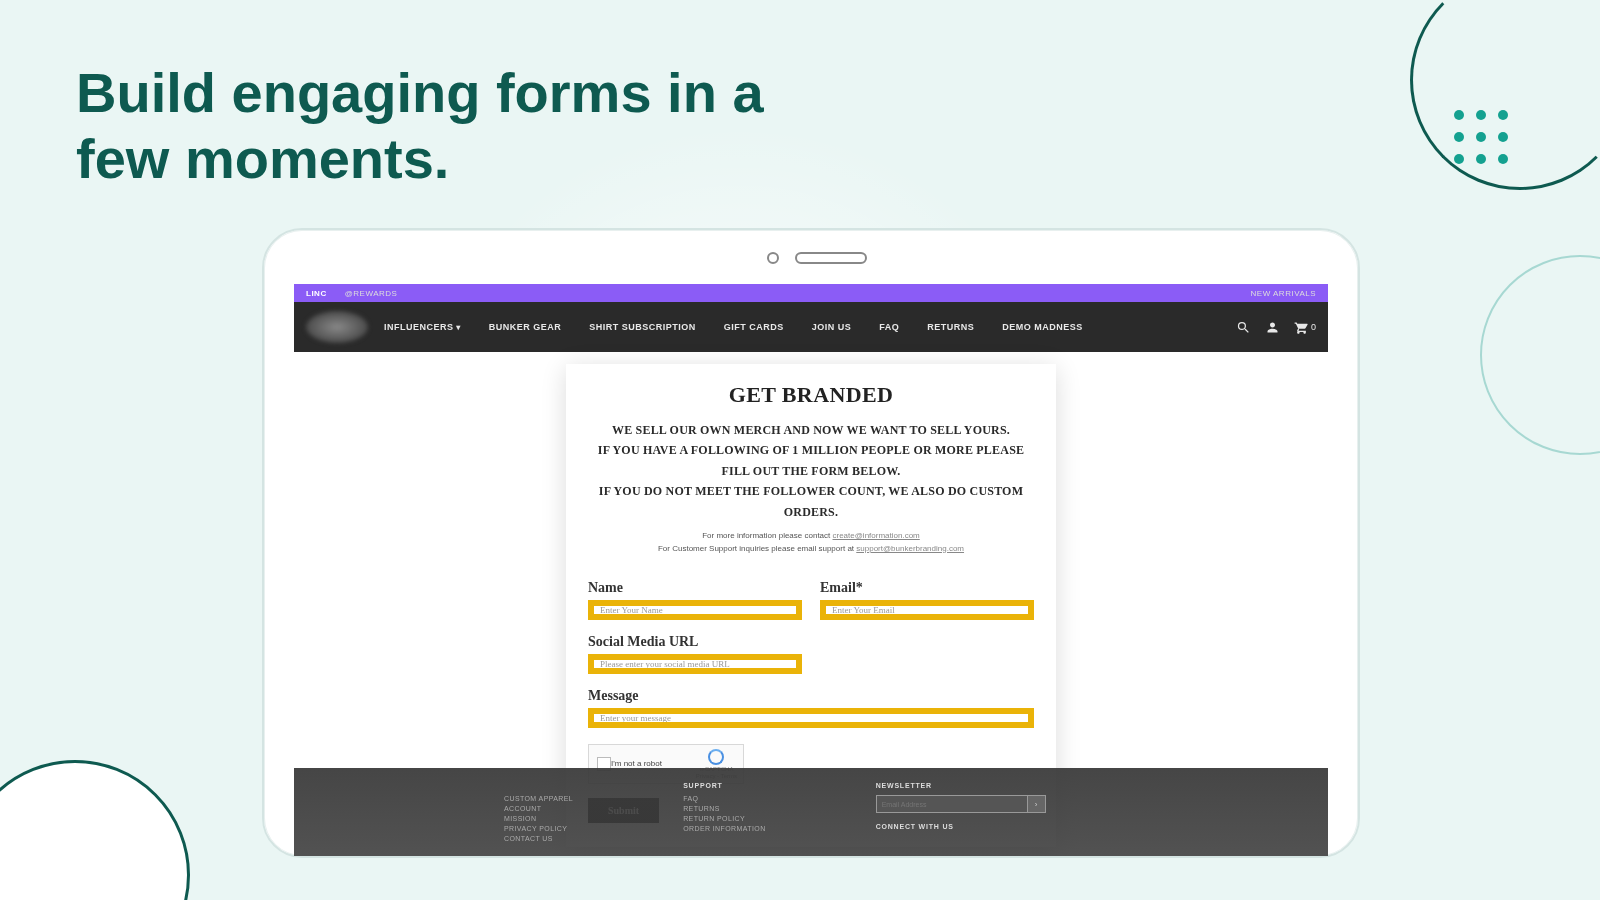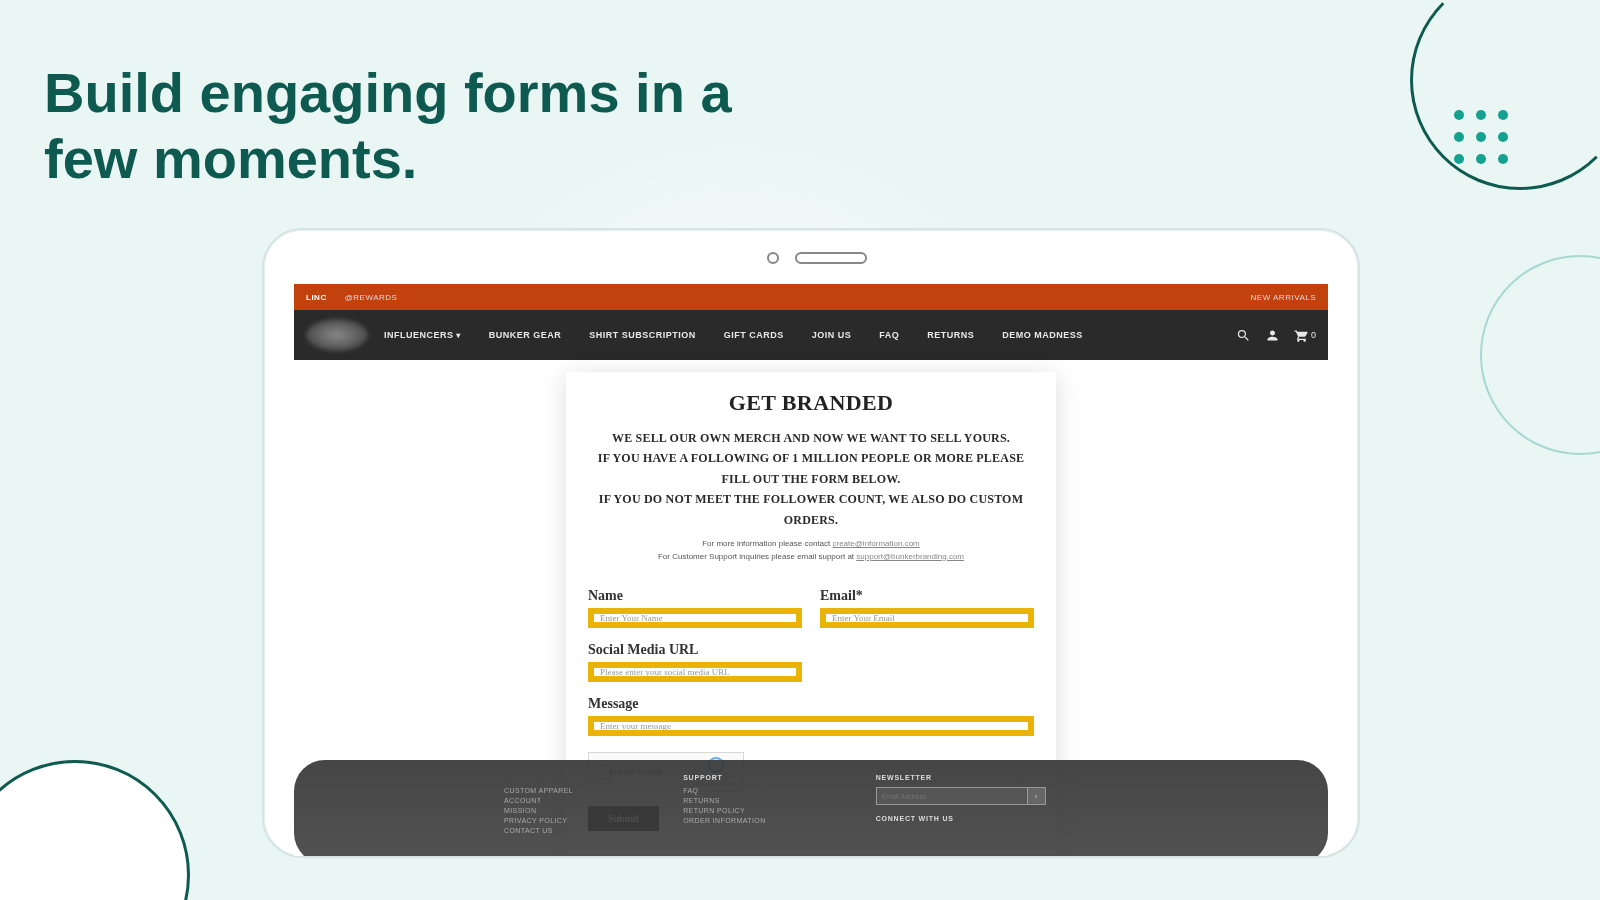--- a/index.html
+++ b/index.html
@@ -64,21 +64,21 @@
   width: 680px;
   height: 680px;
   background: radial-gradient(circle at 50% 50%, rgba(255,255,255,0.9), rgba(255,255,255,0) 70%);
   border-radius: 50%;
 }
 
 
 .heading {
   position: absolute;
   top: 60px;
-  left: 44px;
+  left: 76px;
   font-size: 56px;
   font-weight: 600;
   color: #0e5a50;
   line-height: 1.18;
   max-width: 760px;
 }
 
 
 .tablet {
   position: absolute;
@@ -117,22 +117,22 @@
   top: 54px;
   left: 30px;
   right: 30px;
   bottom: 0;
   background: #f3f3f3;
   overflow: hidden;
 }
 
 
 .topbar {
-  height: 26px;
-  background: #c2410c;
+  height: 18px;
+  background: #8b5cf6;
   display: flex;
   align-items: center;
   justify-content: space-between;
   padding: 0 12px;
   font-size: 8px;
   color: #ddd;
   letter-spacing: 0.5px;
 }
 .topbar-left { display: flex; gap: 18px; align-items:center;}
 .topbar-left span:first-child { font-weight: 600; color:#fff; }
@@ -264,29 +264,28 @@
   font-size: 10px;
   cursor: pointer;
 }
 
 
 .footer {
   position: absolute;
   bottom: 0;
   left: 0;
   right: 0;
-  height: 104px;
+  height: 88px;
   background: linear-gradient(180deg, rgba(58,58,58,0.94), rgba(58,58,58,0.88));
   display: flex;
   padding: 14px 40px 0 210px;
   gap: 110px;
   font-size: 7px;
   color: #c0c0c0;
   letter-spacing: 0.4px;
-  border-radius: 31px;
 }
 .footer-col h4 { font-size: 7px; color:#ddd; font-weight:700; margin-bottom:6px; letter-spacing:0.8px;}
 .footer-col div { margin-bottom: 3px; color:#aaa;}
 .news-input {
   display:flex;
   width: 170px;
   height: 18px;
 }
 .news-input input {
   flex:1;

